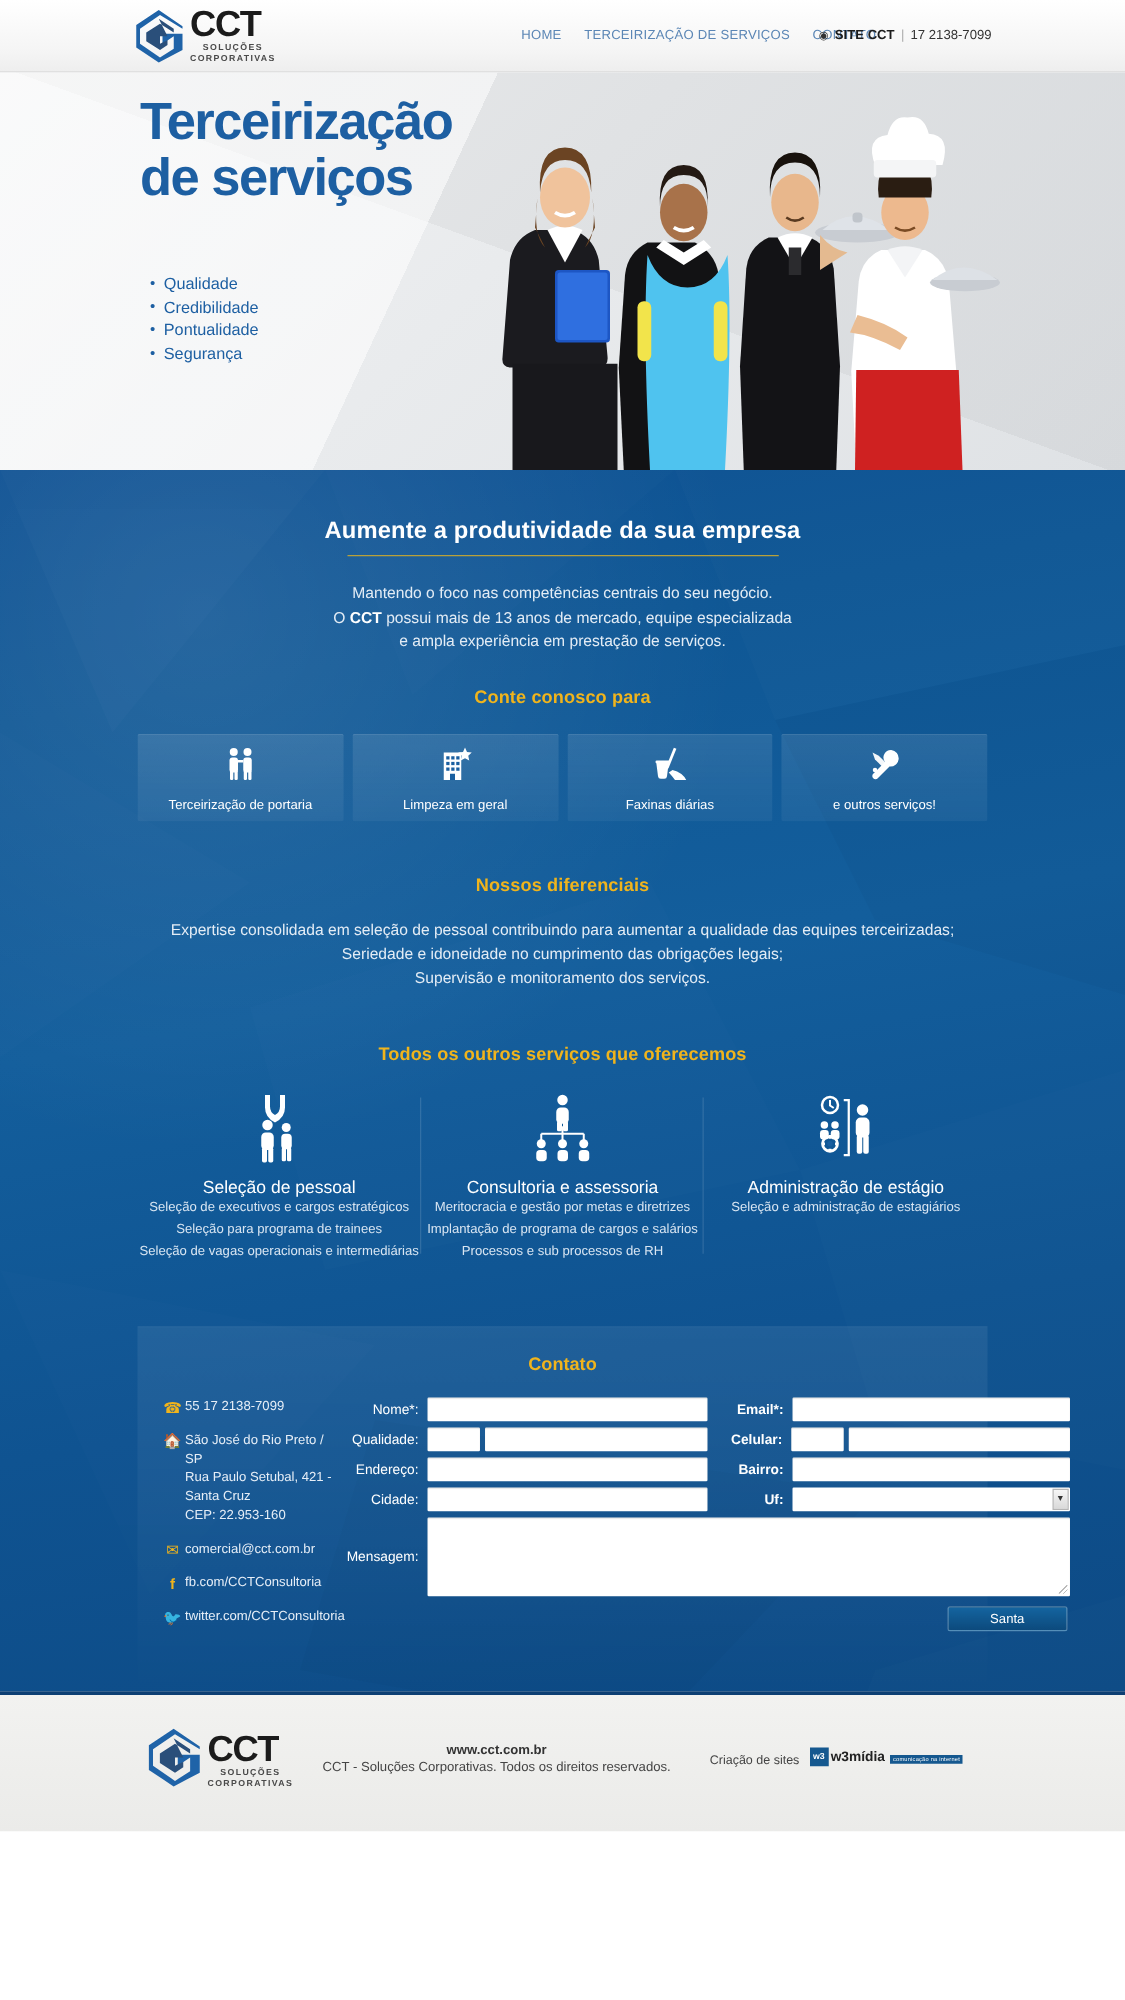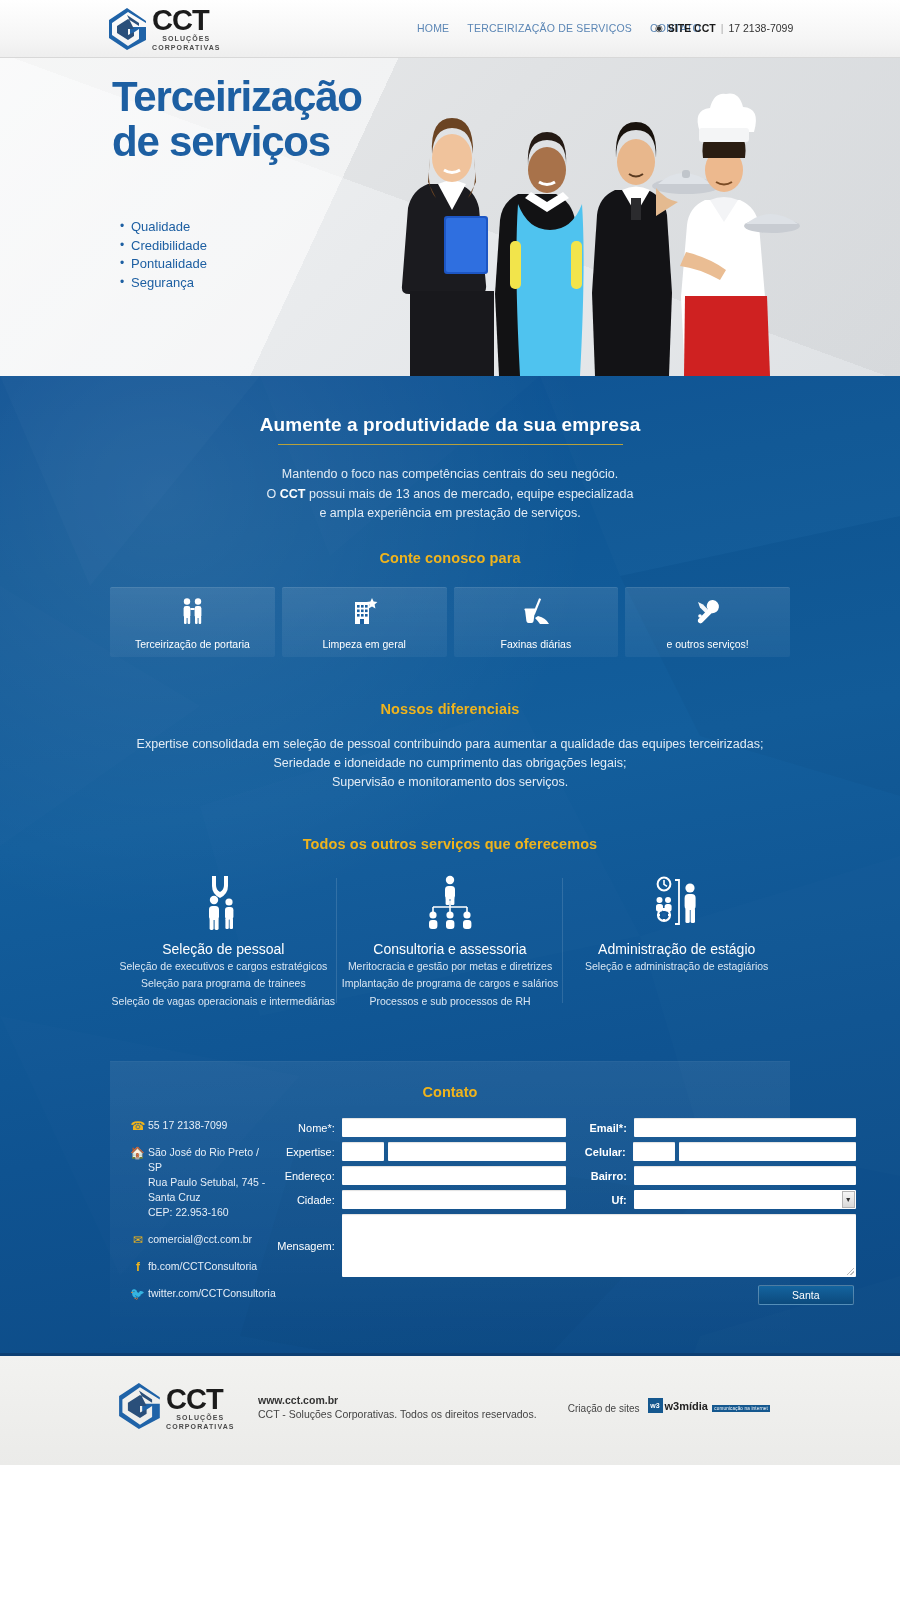--- a/index.html
+++ b/index.html
@@ -167,21 +167,21 @@
   }
 
   
   .footer {
     height: 112px; position: relative;
     background: linear-gradient(180deg,#f2f2f0 0%, #ebebe9 100%);
     border-top: 3px solid #0d3f73;
   }
   .f-logo { position:absolute; left:118px; top:25px; display:flex; align-items:center; }
   .f-text { position:absolute; left:258px; top:38px; }
-  .f-site { font-size: 10.5px; font-weight: bold; color:#333; }
+  .f-site { font-size: 10.5px; font-weight: bold; color:#333;text-align:center; }
   .f-copy { font-size: 10.5px; color:#444; margin-top: 2px; }
   .f-right { position:absolute; right:130px; top:40px; display:flex; align-items:flex-end; gap:8px; }
   .f-cr { font-size: 10px; color:#444; }
   .w3 { display:flex; align-items:center; gap:2px; }
   .w3-mark { width:15px; height:15px; background:#15588f; color:#fff; font-size:7px;
              display:flex; align-items:center; justify-content:center; font-weight:bold; }
   .w3-name { font-size: 11px; font-weight: bold; color:#222; line-height:11px; }
   .w3-sub { font-size: 4.5px; color:#fff; background:#15588f; padding:1px 2px; letter-spacing:.2px; }
 </style>
 </head>
@@ -462,21 +462,21 @@
         <div class="contact-grid">
           <div class="contact-left">
             <div class="ci">
               <div class="ci-ic">☎</div>
               <div class="ci-tx">55 17 2138-7099</div>
             </div>
             <div class="ci">
               <div class="ci-ic">🏠</div>
               <div class="ci-tx">
                 <div>São José do Rio Preto / SP</div>
-                <div>Rua Paulo Setubal, 745 - Santa Cruz</div>
+                <div>Rua Paulo Setubal, 421 - Santa Cruz</div>
                 <div>CEP: 22.953-160</div>
               </div>
             </div>
             <div class="ci">
               <div class="ci-ic">✉</div>
               <div class="ci-tx">comercial@cct.com.br</div>
             </div>
             <div class="ci">
               <div class="ci-ic"><b>f</b></div>
               <div class="ci-tx">fb.com/CCTConsultoria</div>
@@ -494,21 +494,21 @@
                 <input class="finput fin-full" type="text" placeholder="" style="">
               </div>
               <div class="fhalf">
                 <label class="flabel w2">Email*:</label>
                 <input class="finput fin-full" type="text" placeholder="" style="">
               </div>
             </div>
 
             <div class="frow">
               <div class="fhalf">
-                <label class="flabel w1">Expertise:</label>
+                <label class="flabel w1">Qualidade:</label>
                 <input class="finput fin-ddd" type="text" style="">
                 <input class="finput fin-full" type="text" style="">
               </div>
               <div class="fhalf">
                 <label class="flabel w2">Celular:</label>
                 <input class="finput fin-ddd" type="text" style="">
                 <input class="finput fin-full" type="text" style="">
               </div>
             </div>
 

